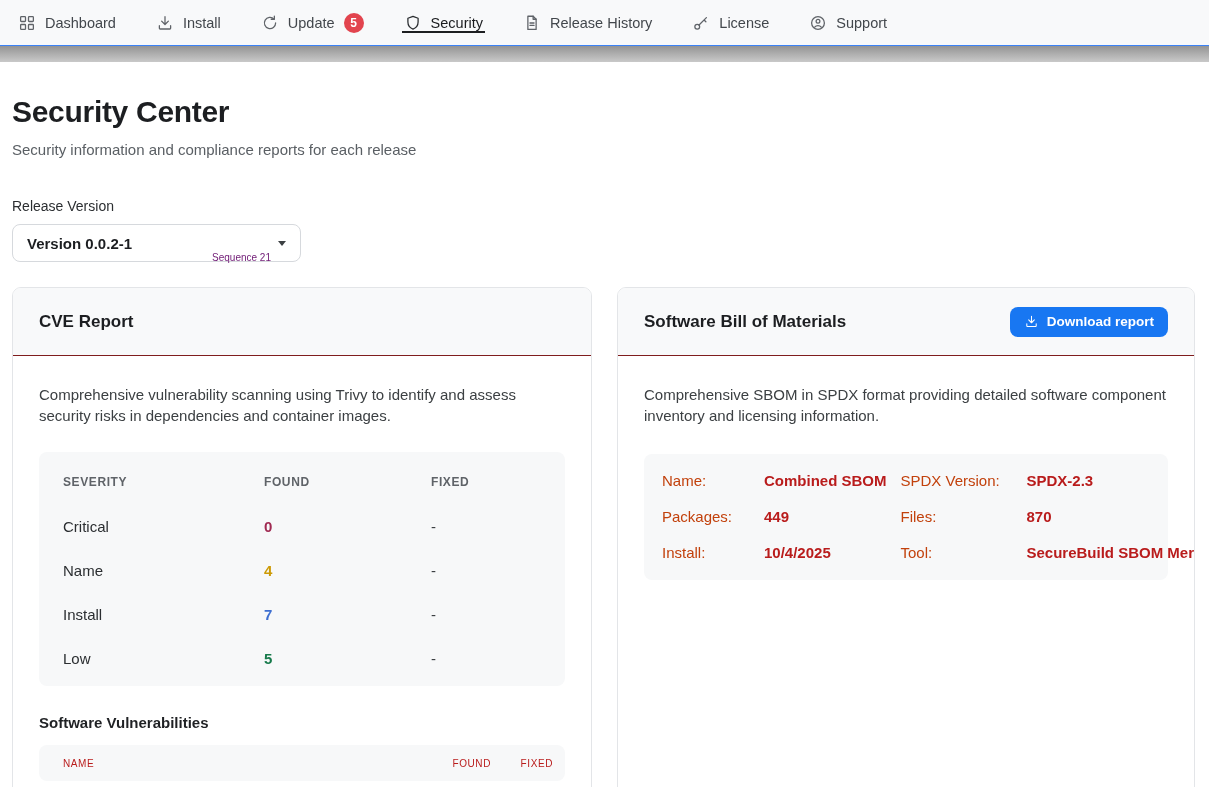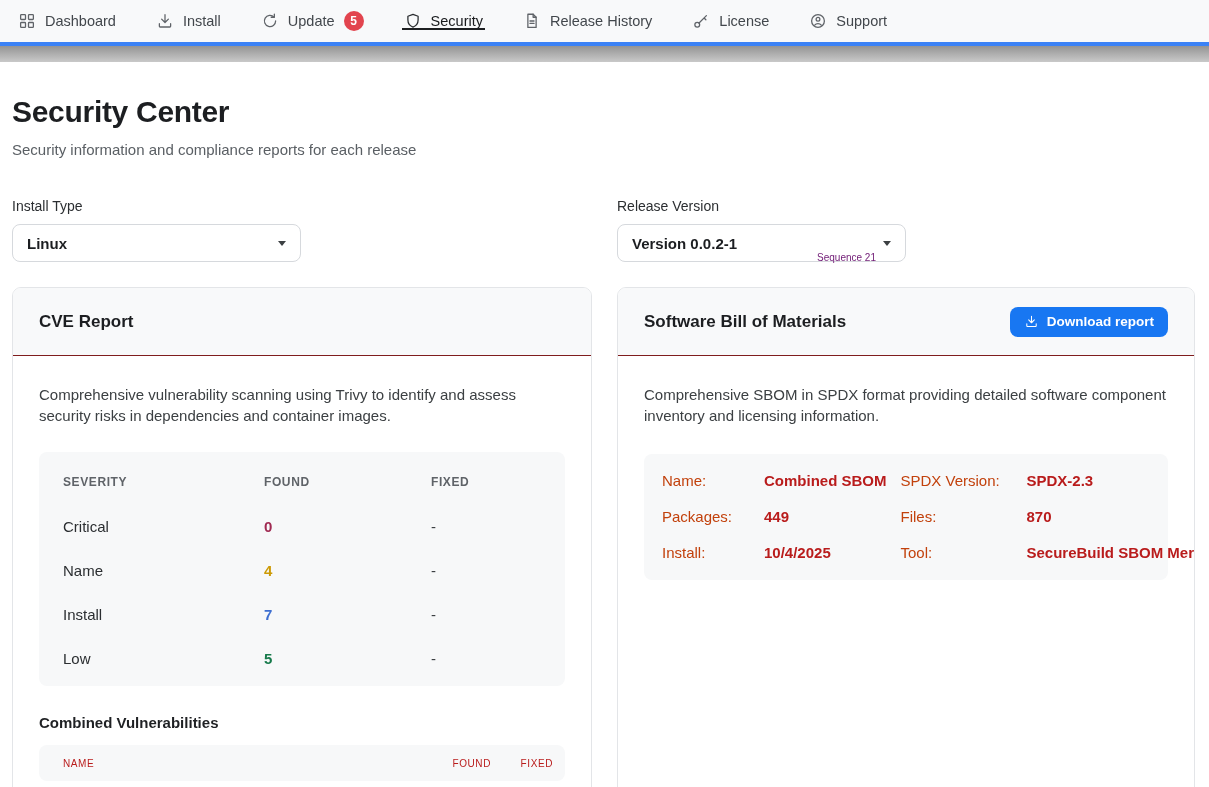--- a/index.html
+++ b/index.html
@@ -1,20 +1,20 @@
 <!DOCTYPE html>
 <html><head>
 <meta charset="utf-8">
 <style>
   * { margin:0; padding:0; box-sizing:border-box; }
   html,body { width:1209px; height:787px; overflow:hidden; background:#fff;
     font-family:"Liberation Sans", sans-serif; color:#1f2124; }
 
   
-  .navbar { height:46px; background:#f8f9fa; border-bottom:4px solid #3b82f6;
+  .navbar { height:46px; background:#f8f9fa; border-bottom:1px solid #3b82f6;
     display:flex; align-items:center; gap:40px; padding:12px 18px; }
   .nav-item { display:flex; align-items:center; gap:9px; height:100%;
     font-size:14.5px; color:#42474c; cursor:pointer; position:relative; }
   .nav-item svg { stroke:#5f6368; }
   .nav-item.active { color:#191b1d; font-weight:500; }
   .nav-item.active svg { stroke:#2a2d30; }
   .nav-item.active::after { content:""; position:absolute; left:-2px; right:-2px;
     bottom:0; height:2.5px; background:#1d1f21; }
   .nav-badge { min-width:20px; height:20px; border-radius:10px; color:#fff;
     font-size:12px; font-weight:700; display:flex; align-items:center;
@@ -144,27 +144,20 @@
 </nav>
 <div class="scroll-shadow"></div>
 
 <div class="content">
 
   <h1 class="page-title">Security Center</h1>
   <div class="page-subtitle">Security information and compliance reports for each release</div>
 
   <div class="filters">
     <div class="filter-col">
-      <div class="filter-label">Install Type</div>
-      <div class="select-box">
-        <span class="select-value">Linux</span>
-        <span class="caret"></span>
-      </div>
-    </div>
-    <div class="filter-col">
       <div class="filter-label">Release Version</div>
       <div class="select-box">
         <span class="select-value">Version 0.0.2-1</span>
         <span class="select-right">
           <span class="select-hint">Sequence 21</span>
           <span class="caret"></span>
         </span>
       </div>
     </div>
   </div>
@@ -199,21 +192,21 @@
             <span class="sev-found" style="color: rgb(62, 111, 209);">7</span>
             <span class="sev-fixed">-</span>
           </div>
           <div class="sev-row">
             <span>Low</span>
             <span class="sev-found" style="color: rgb(23, 122, 75);">5</span>
             <span class="sev-fixed">-</span>
           </div>
         </div>
 
-        <div class="cv-title">Combined Vulnerabilities</div>
+        <div class="cv-title">Software Vulnerabilities</div>
         <div class="cv-head">
           <span>Name</span>
           <span class="num">Found</span>
           <span class="num">Fixed</span>
         </div>
       </div>
     </section>
 
     <section class="card right">
       <div class="card-header">

